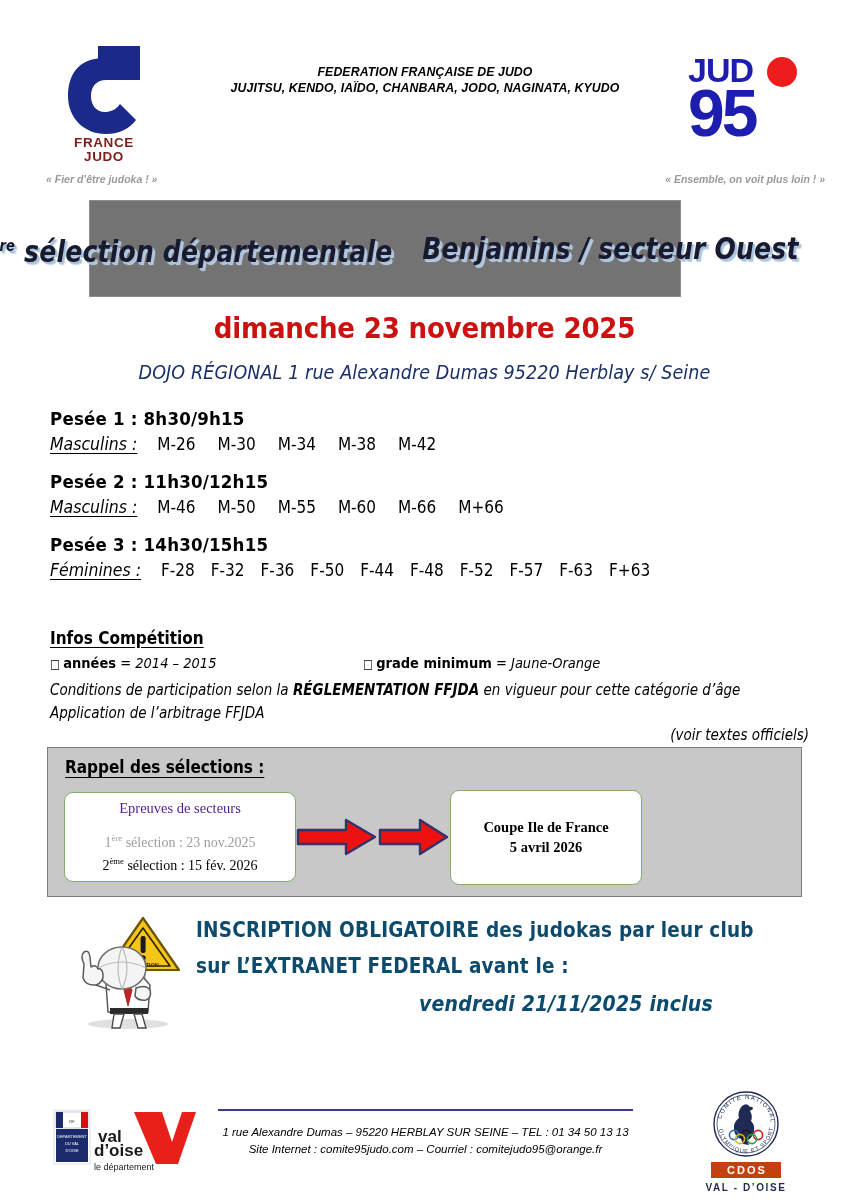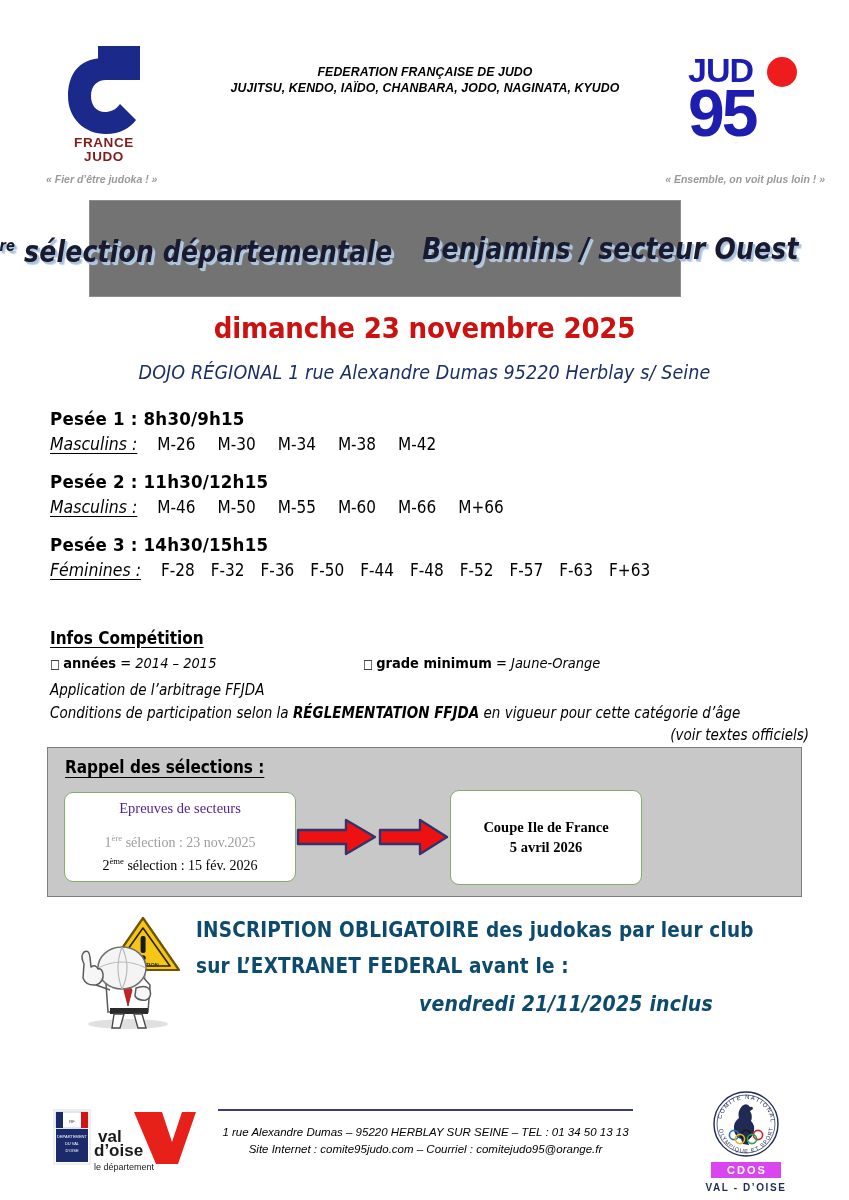--- a/index.html
+++ b/index.html
@@ -341,21 +341,21 @@
     width: 112px; height: 108px;
   }
   .cdos-label {
     position: absolute;
     left: 0; top: 72px;
     width: 112px;
     text-align: center;
   }
   .cdos-box {
     display: inline-block;
-    background: #d946ef;
+    background: #c2410c;
     color: #fff;
     font-size: 11px;
     font-weight: bold;
     letter-spacing: 2px;
     padding: 2px 14px 2px 16px;
   }
   .cdos-sub {
     margin-top: 4px;
     font-size: 10px;
     font-weight: bold;
@@ -460,25 +460,25 @@
 
   <div class="infos-row">
     <div class="infos-item left">
       <span class="sq">□</span><b>années</b><i> = 2014 – 2015</i>
     </div>
     <div class="infos-item mid">
       <span class="sq">□</span><b>grade minimum</b><span> = </span><i>Jaune-Orange</i>
     </div>
   </div>
 
-  <div class="infos-line">Application de l’arbitrage FFJDA</div>
-
   <div class="infos-line">
     <span>Conditions de participation selon la </span><b>RÉGLEMENTATION FFJDA</b><span> en vigueur pour cette catégorie d’âge</span>
   </div>
+
+  <div class="infos-line">Application de l’arbitrage FFJDA</div>
 
   <div class="infos-note">(voir textes officiels)</div>
 </div>
 
 <div class="rappel">
   <div class="rappel-heading">Rappel des sélections :</div>
 
   <div class="flow">
 
     <div class="flow-box b1">

